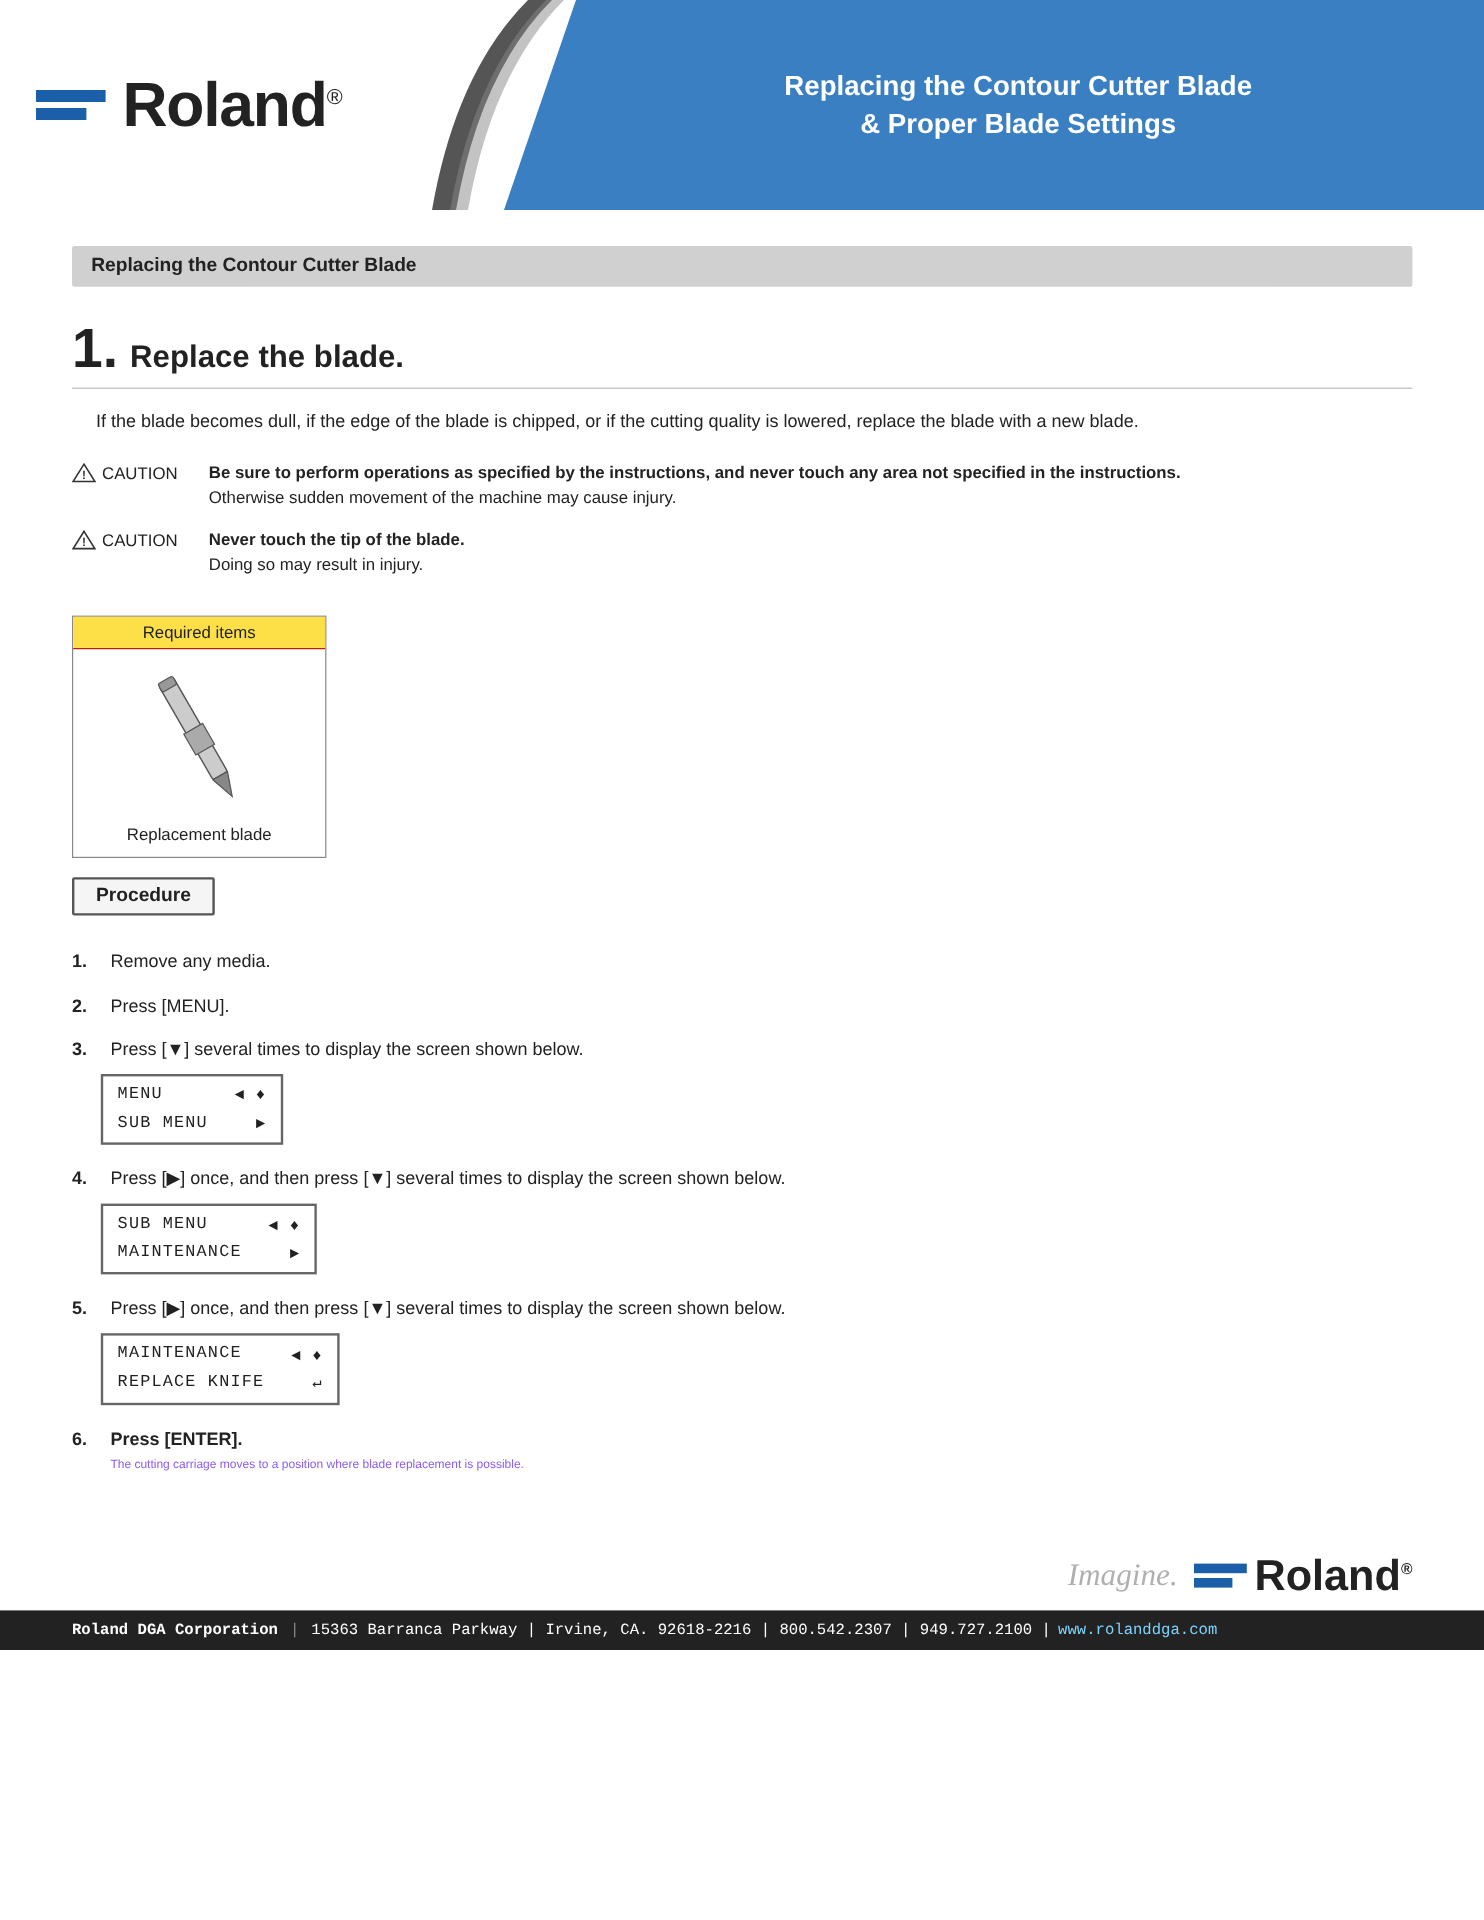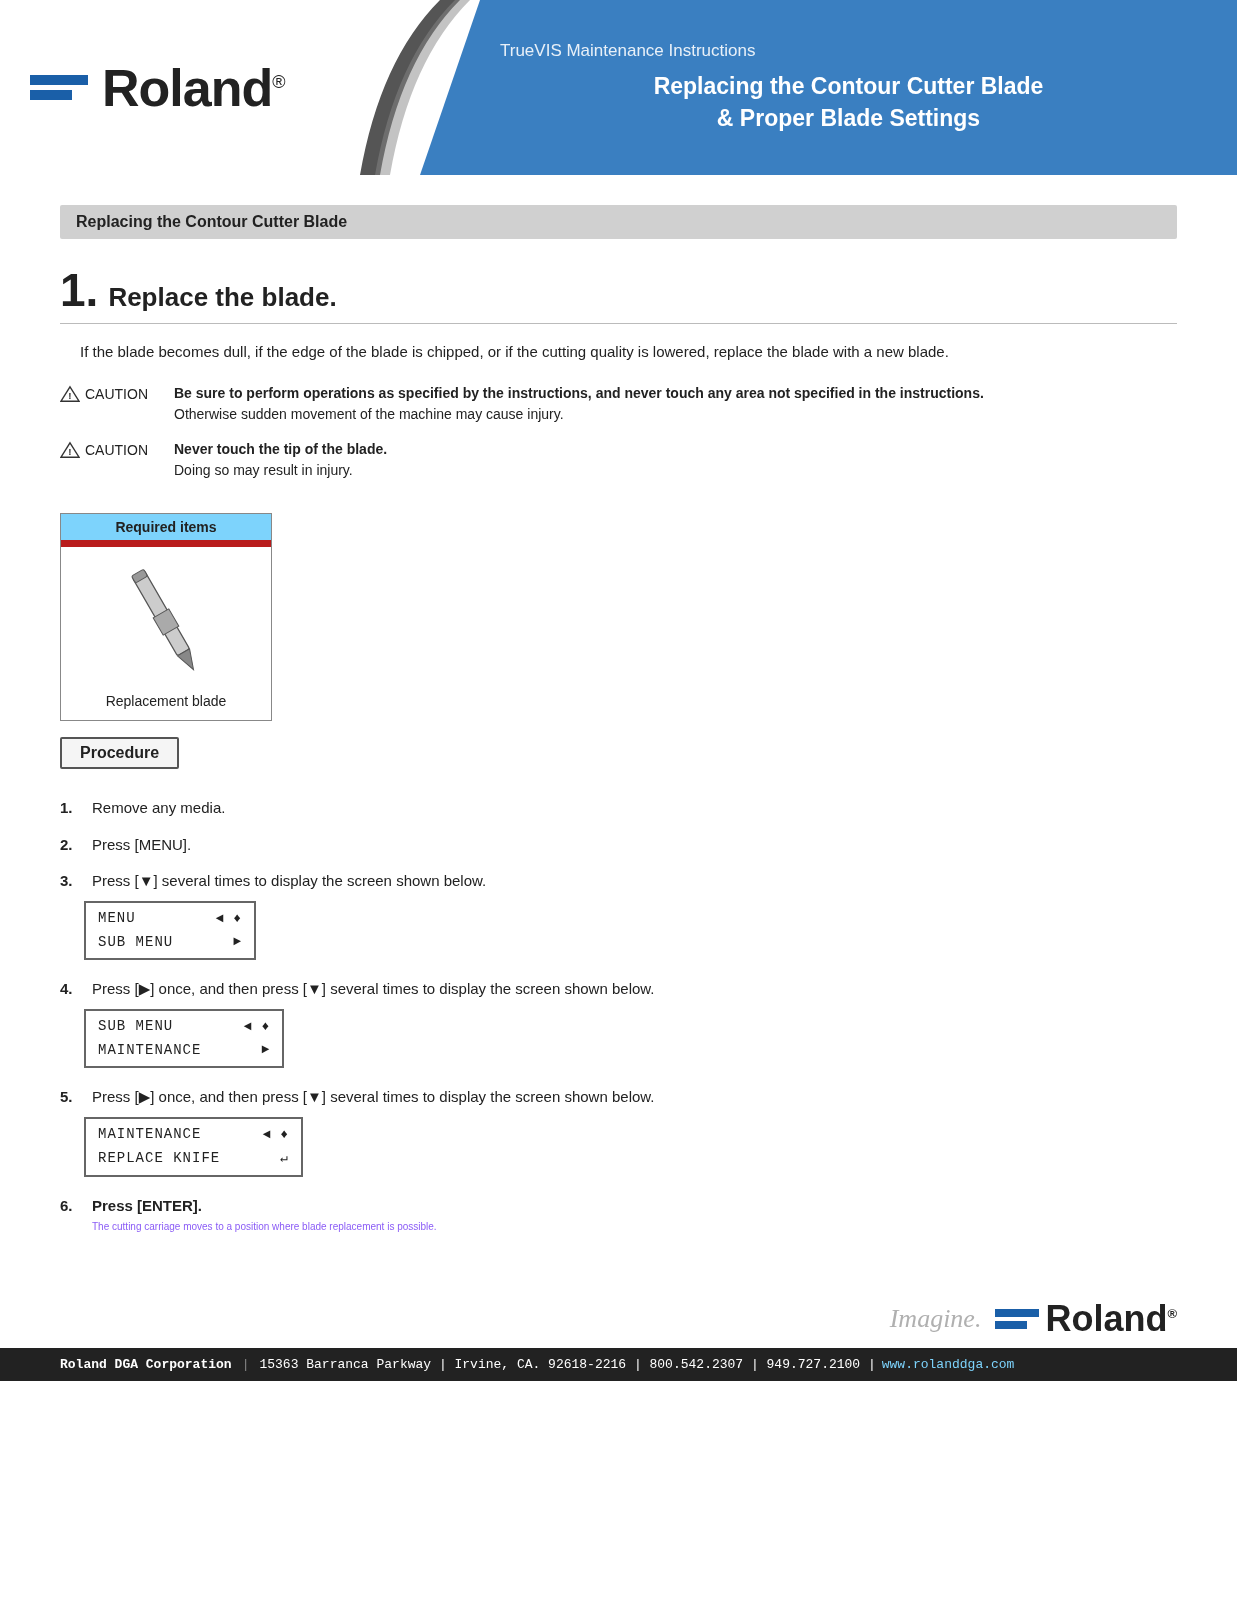--- a/index.html
+++ b/index.html
@@ -167,26 +167,26 @@
       font-weight: bold;
     }
 
     
     .required-items-container {
       display: inline-block;
       border: 1px solid #888;
       margin: 18px 0 16px 0;
     }
     .required-items-header {
-      background: #7dd3fc;
+      background: #fde047;
       text-align: center;
-      font-weight: bold;
+      font-weight: normal;
       font-size: 14px;
       padding: 5px 40px;
-      border-bottom: 7px solid #b91c1c;
+      border-bottom: 1px solid #b91c1c;
     }
     .required-items-body {
       padding: 10px 30px 6px 30px;
       text-align: center;
       min-width: 210px;
     }
     .blade-illustration {
       margin: 0 auto 6px auto;
       display: block;
     }
@@ -248,22 +248,22 @@
       font-family: 'Courier New', Courier, monospace;
       font-size: 14px;
       padding: 4px 12px;
       margin: 8px 0 4px 24px;
       line-height: 1.7;
       letter-spacing: 1px;
     }
     .lcd-row {
       display: flex;
       justify-content: space-between;
-      align-items: center;
-      gap: 60px;
+      align-items: flex-end;
+      gap: 40px;
     }
     .lcd-row-text {
       flex: 1;
     }
     .lcd-arrow {
       font-size: 13px;
     }
 
     
     .footer-imagine {
@@ -344,21 +344,20 @@
       </span>
     </div>
   </div>
 
   <svg class="header-swoosh" viewBox="0 0 180 175" xmlns="http://www.w3.org/2000/svg">
     <path d="M 140 0 Q 80 60 60 175 L 80 175 Q 100 60 160 0 Z" fill="#555"></path>
     <path d="M 155 0 Q 95 60 75 175 L 90 175 Q 110 60 170 0 Z" fill="#888" opacity="0.5"></path>
   </svg>
 
   <div class="header-right">
-    <div class="header-subtitle">TrueVIS Maintenance Instructions</div>
     <div class="header-title">
       <span>Replacing the Contour Cutter Blade</span><br>
       <span>&amp; Proper Blade Settings</span>
     </div>
   </div>
 </div>
 
 <div class="content">
 
   

